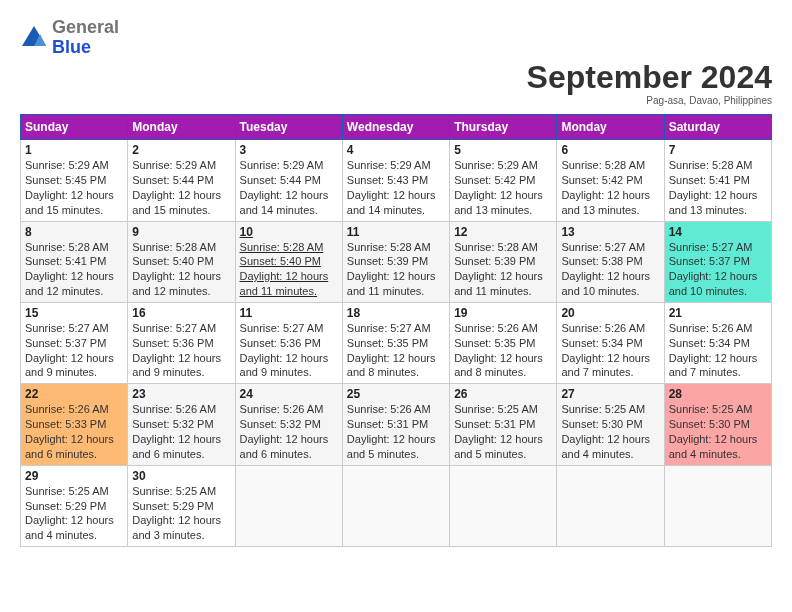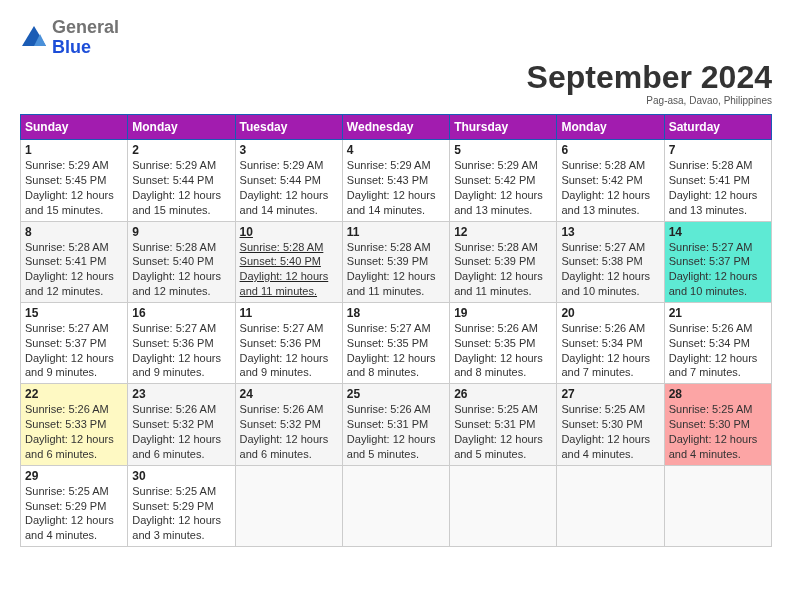--- a/index.html
+++ b/index.html
@@ -214,21 +214,21 @@
           <td>
         <span class="day-num">20</span>
         <span class="cell-text">Sunrise: 5:26 AM<br>Sunset: 5:34 PM<br>Daylight: 12 hours and 7 minutes.</span>
       </td>
           <td>
         <span class="day-num">21</span>
         <span class="cell-text">Sunrise: 5:26 AM<br>Sunset: 5:34 PM<br>Daylight: 12 hours and 7 minutes.</span>
       </td>
         </tr>
         <tr style="background: rgb(245, 245, 245);">
-          <td style="background: #fef9c3;">
+          <td style="background: #fdba74;">
         <span class="day-num">22</span>
         <span class="cell-text">Sunrise: 5:26 AM<br>Sunset: 5:33 PM<br>Daylight: 12 hours and 6 minutes.</span>
       </td>
           <td style="background: rgb(245, 245, 245);">
         <span class="day-num">23</span>
         <span class="cell-text">Sunrise: 5:26 AM<br>Sunset: 5:32 PM<br>Daylight: 12 hours and 6 minutes.</span>
       </td>
           <td style="background: rgb(245, 245, 245);">
         <span class="day-num">24</span>
         <span class="cell-text">Sunrise: 5:26 AM<br>Sunset: 5:32 PM<br>Daylight: 12 hours and 6 minutes.</span>

